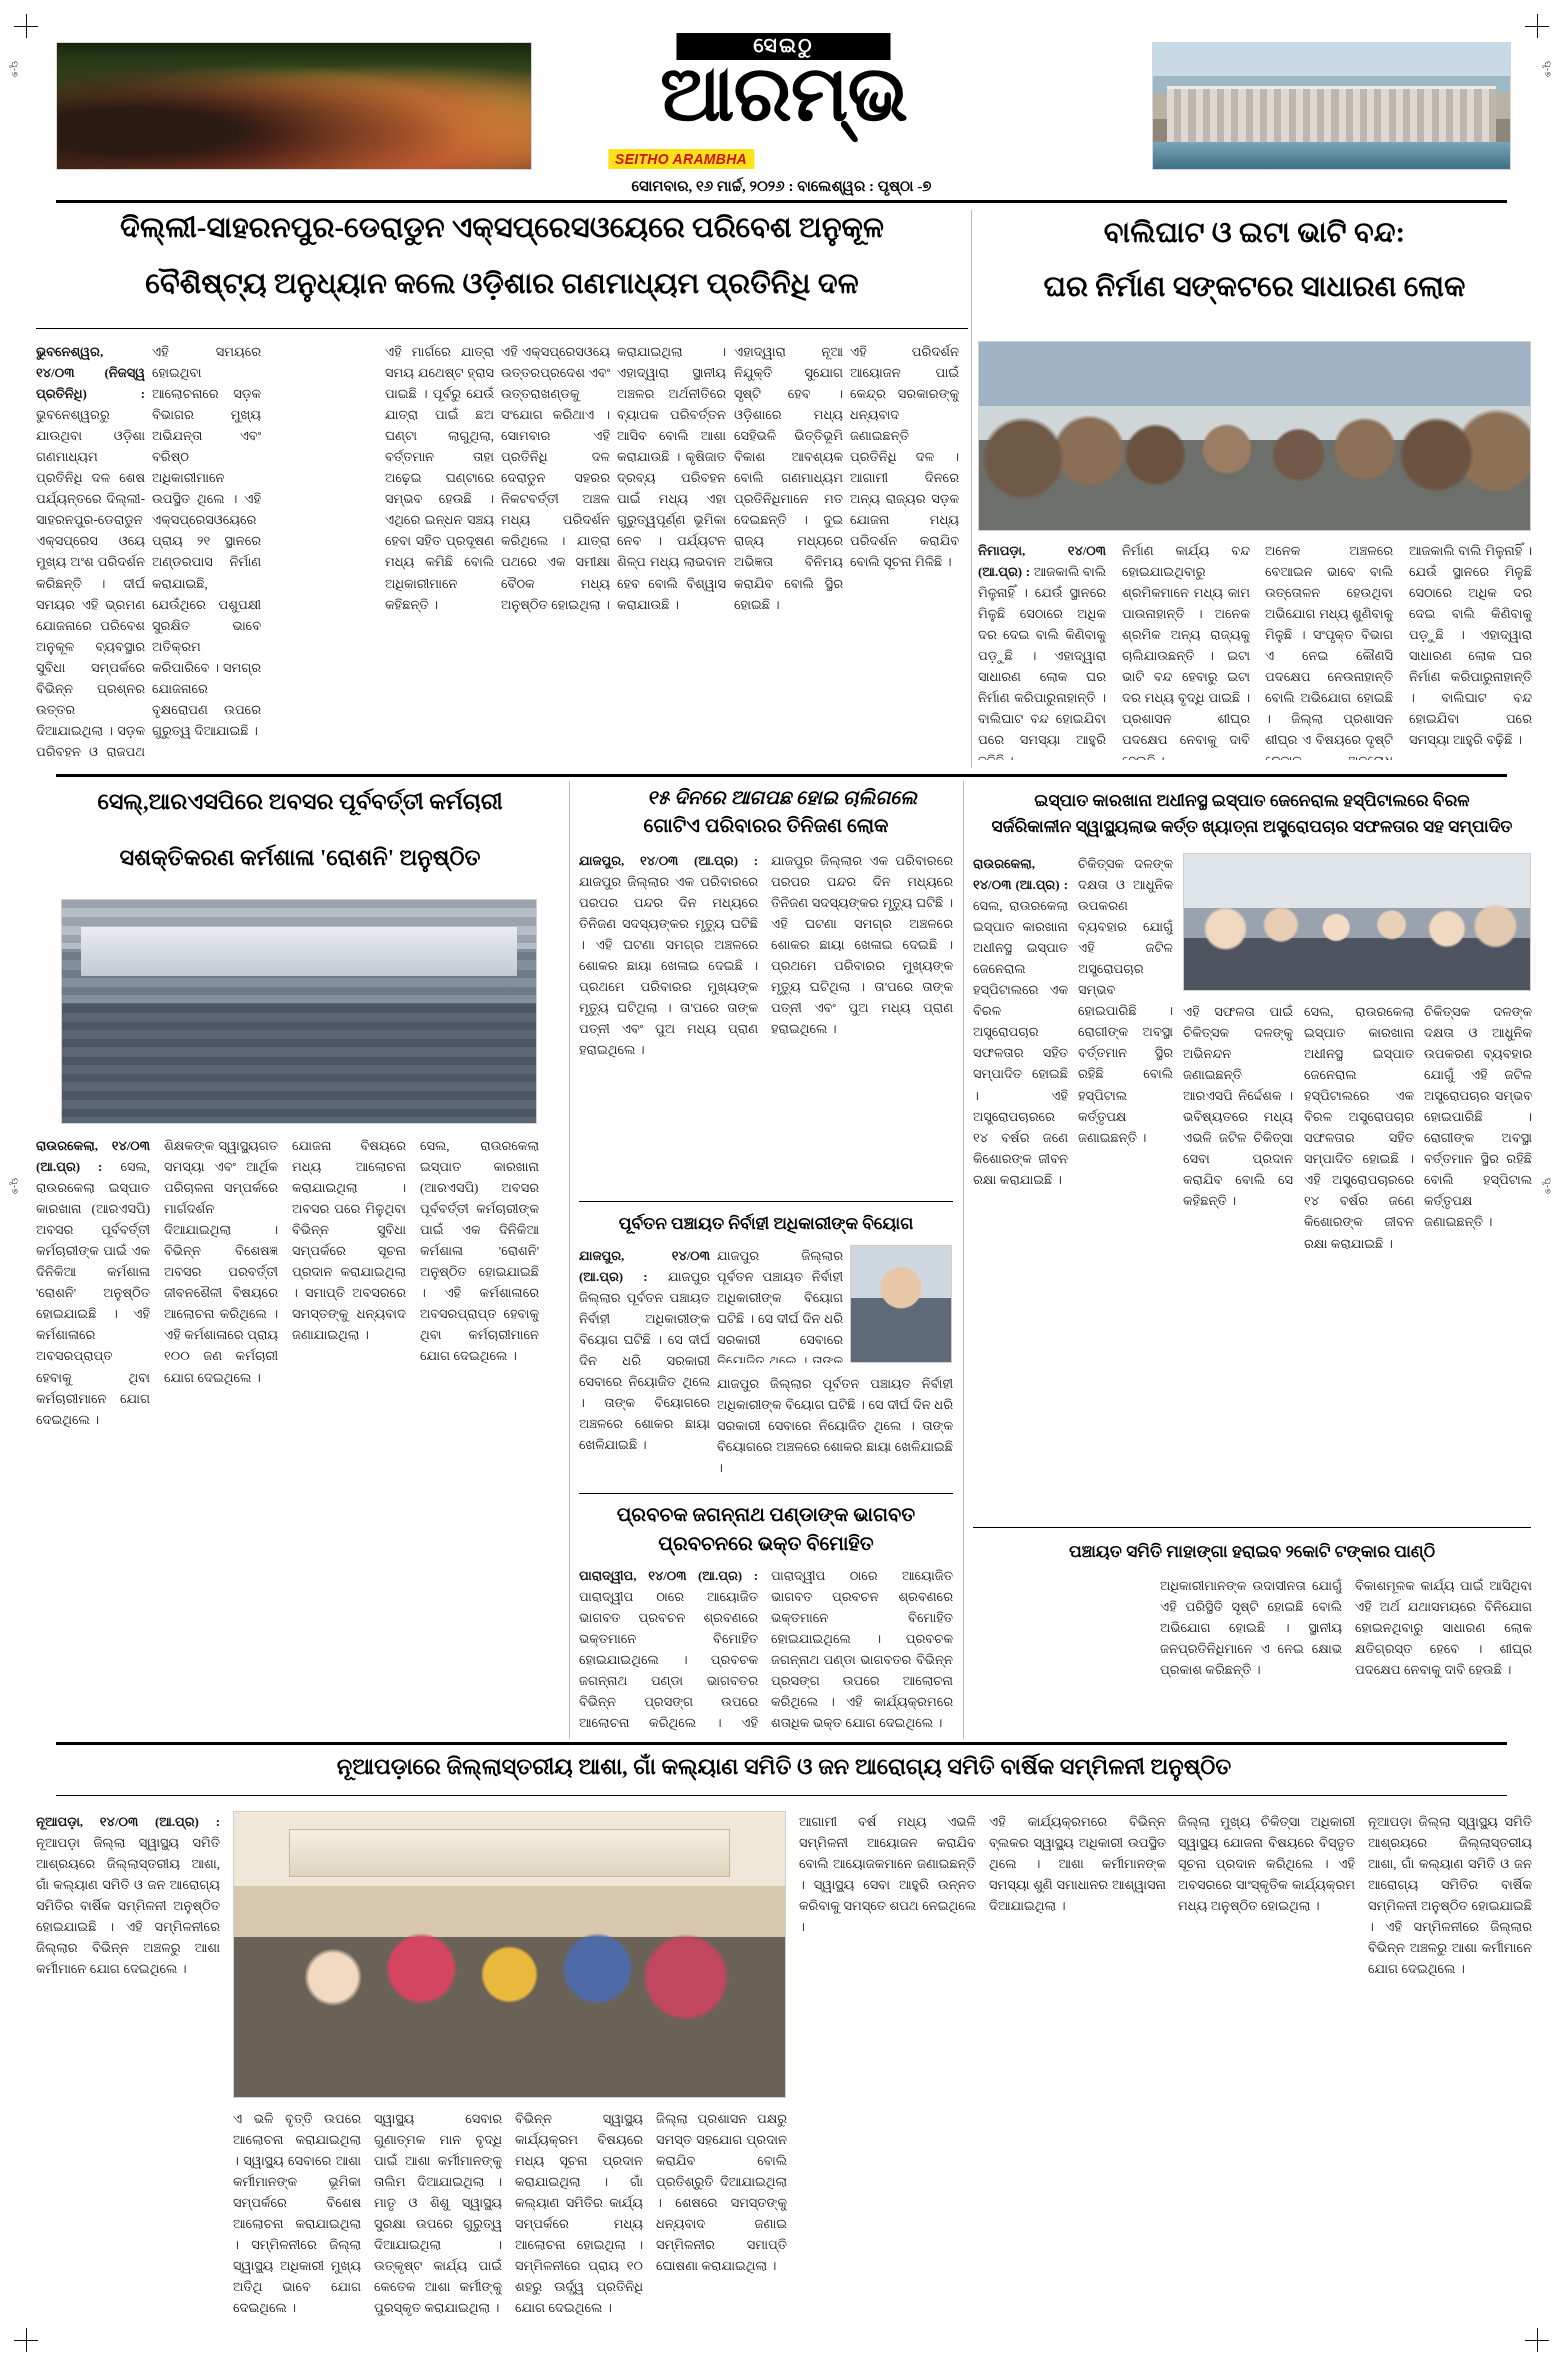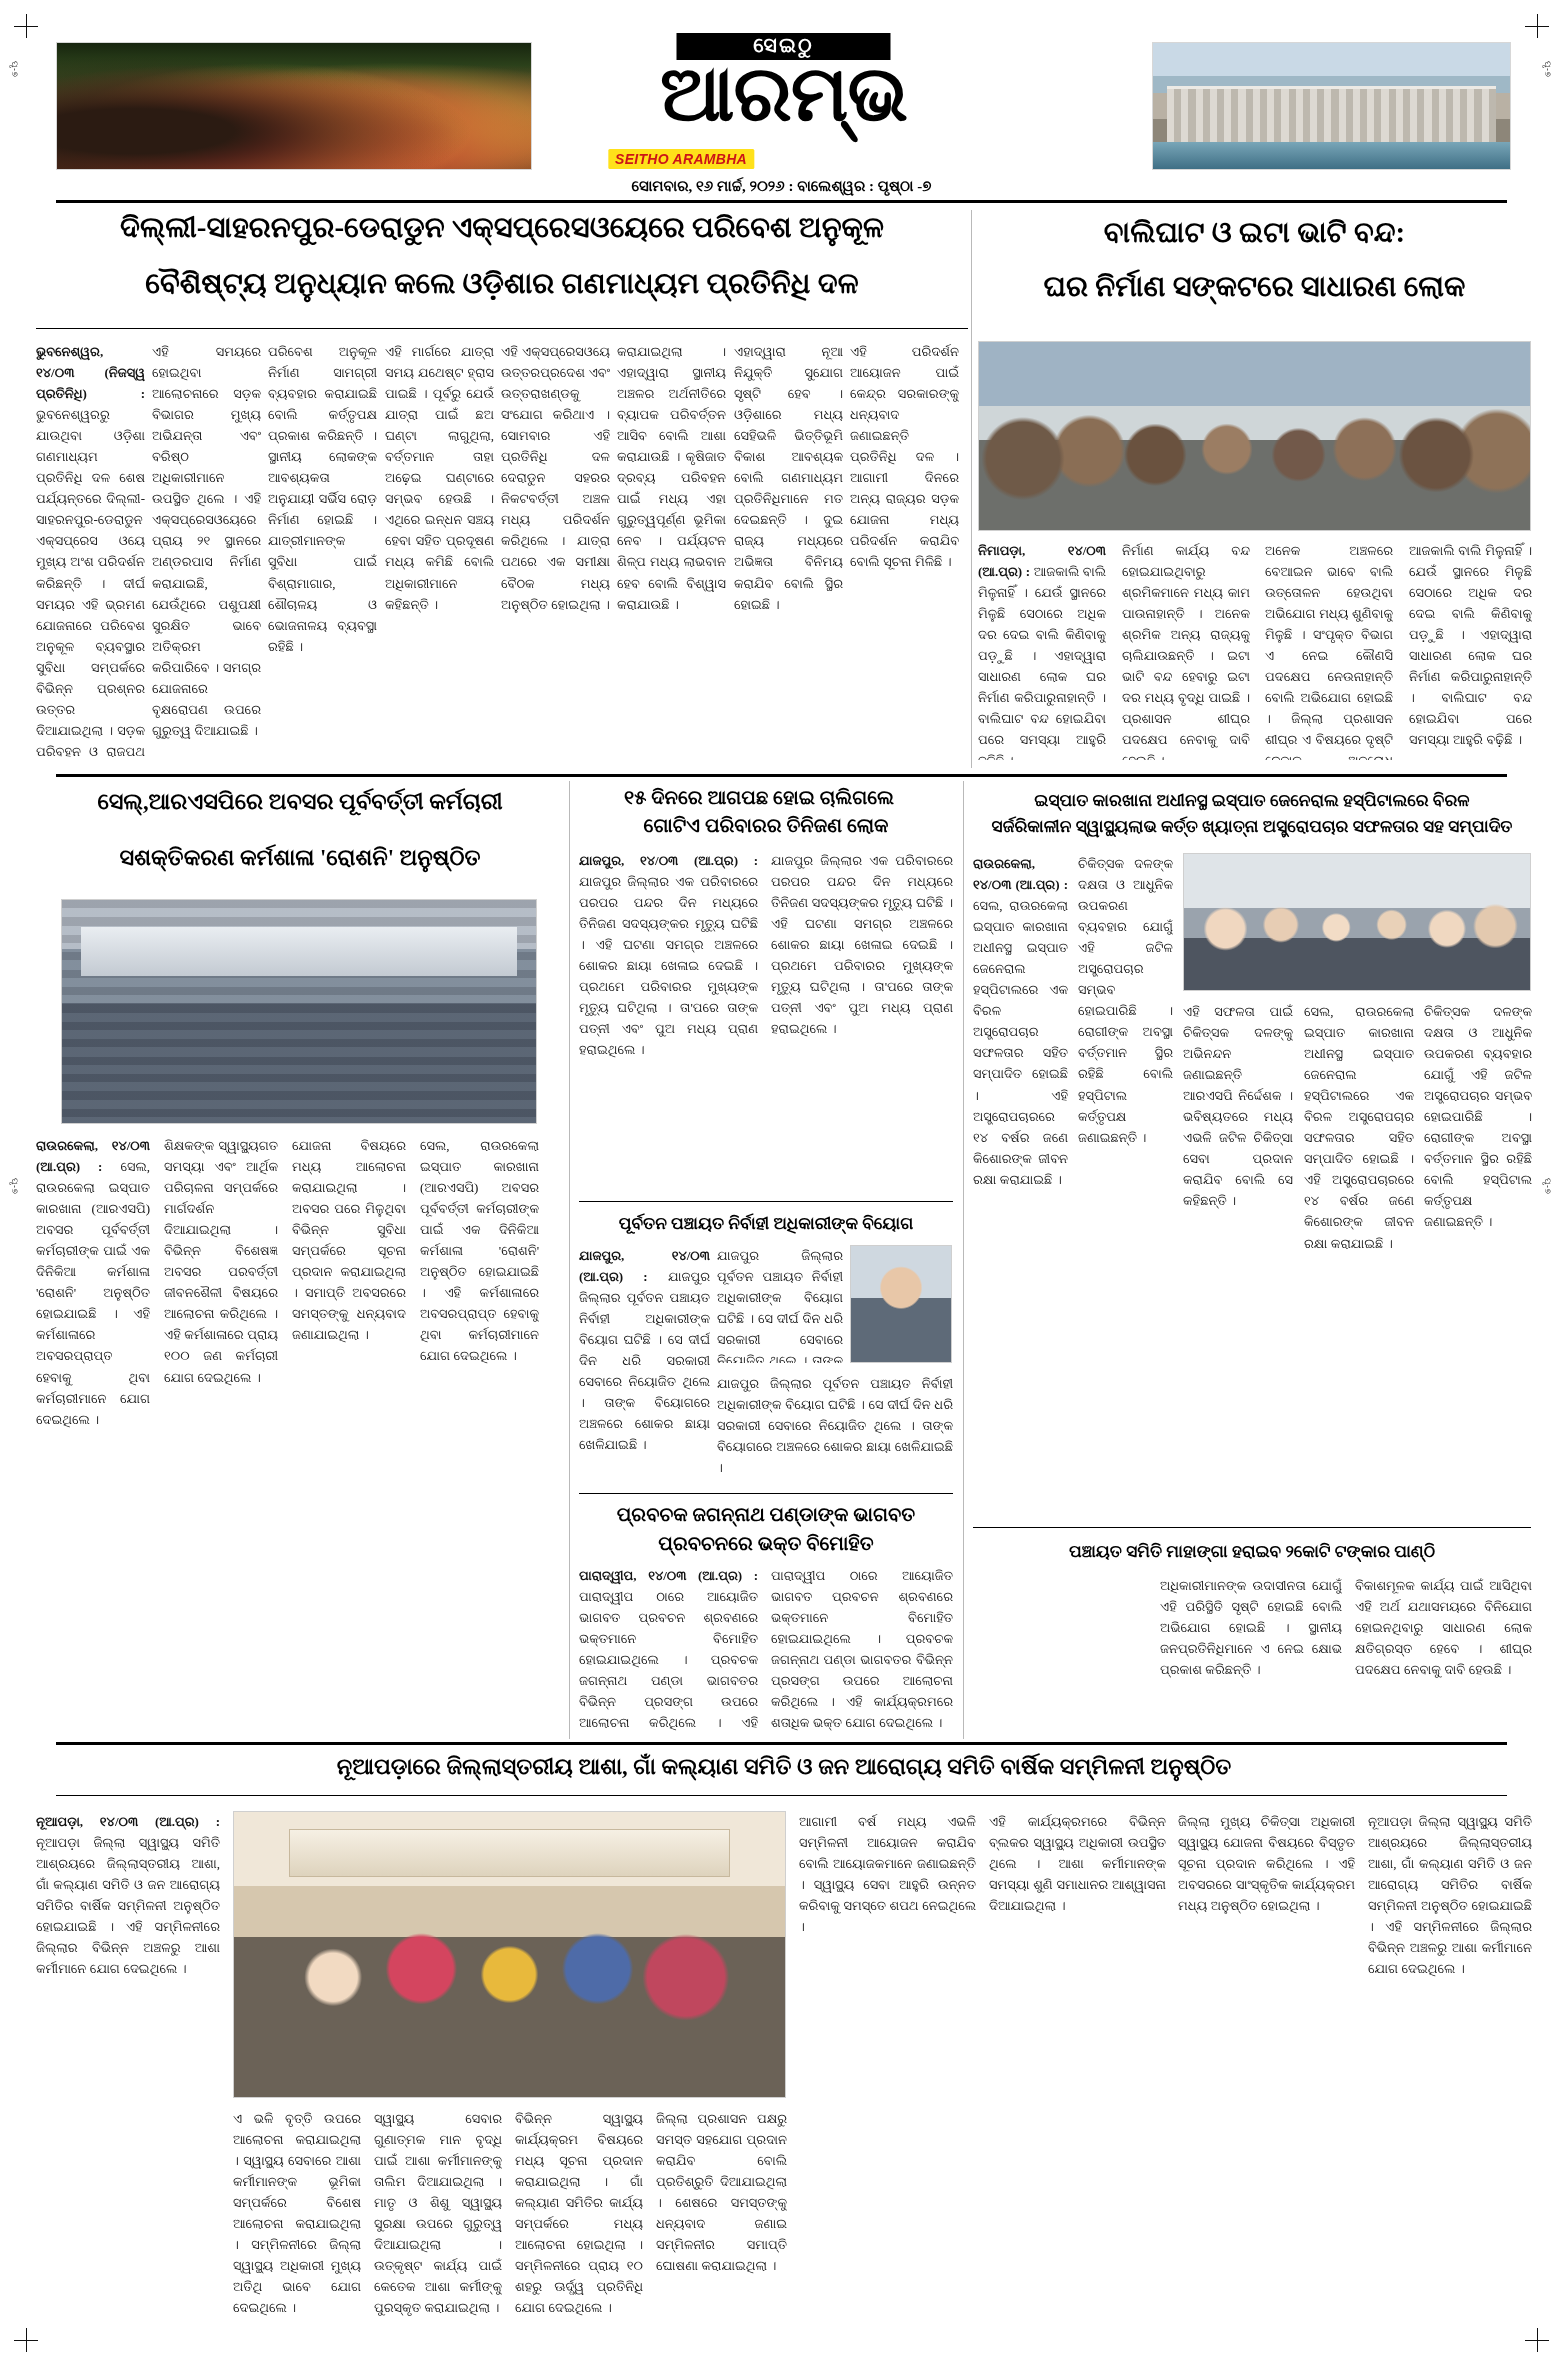--- a/index.html
+++ b/index.html
@@ -192,21 +192,20 @@
   <div class="hl hl-xl" style="left:978px; top:269px; width:553px;">ଘର ନିର୍ମାଣ ସଙ୍କଟରେ ସାଧାରଣ ଲୋକ</div>
 
   <div class="vrule" style="left:971px; top:210px; height:558px;"></div>
   <div class="rule-thin" style="top:328px; left:36px; width:932px;"></div>
 
   <div class="col" style="left:36px; top:341px; width:109px; height:425px;">
     <span class="lead">ଭୁବନେଶ୍ୱର, ୧୪/୦୩ (ନିଜସ୍ୱ ପ୍ରତିନିଧି) :</span>
     <span>ଭୁବନେଶ୍ୱରରୁ ଯାଉଥିବା ଓଡ଼ିଶା ଗଣମାଧ୍ୟମ ପ୍ରତିନିଧି ଦଳ ଶେଷ ପର୍ଯ୍ୟନ୍ତରେ ଦିଲ୍ଲୀ-ସାହରନପୁର-ଡେରାଡୁନ ଏକ୍ସପ୍ରେସ ଓୟେ ମୁଖ୍ୟ ଅଂଶ ପରିଦର୍ଶନ କରିଛନ୍ତି । ଦୀର୍ଘ ସମୟର ଏହି ଭ୍ରମଣ ଯୋଜନାରେ ପରିବେଶ ଅନୁକୂଳ ବ୍ୟବସ୍ଥାର ସୁବିଧା ସମ୍ପର୍କରେ ବିଭିନ୍ନ ପ୍ରଶ୍ନର ଉତ୍ତର ଦିଆଯାଇଥିଲା । ସଡ଼କ ପରିବହନ ଓ ରାଜପଥ ମନ୍ତ୍ରଣାଳୟ ପକ୍ଷରୁ ବିଶେଷ ଭାବେ ଏହି ବ୍ୟବସ୍ଥା କରାଯାଇଥିଲା ।</span>
   </div>
   <div class="col" style="left:152px; top:341px; width:109px; height:425px;">ଏହି ସମୟରେ ହୋଇଥିବା ଆଲୋଚନାରେ ସଡ଼କ ବିଭାଗର ମୁଖ୍ୟ ଅଭିଯନ୍ତା ଏବଂ ବରିଷ୍ଠ ଅଧିକାରୀମାନେ ଉପସ୍ଥିତ ଥିଲେ । ଏହି ଏକ୍ସପ୍ରେସଓୟେରେ ପ୍ରାୟ ୨୧ ସ୍ଥାନରେ ଅଣ୍ଡରପାସ ନିର୍ମାଣ କରାଯାଇଛି, ଯେଉଁଥିରେ ପଶୁପକ୍ଷୀ ସୁରକ୍ଷିତ ଭାବେ ଅତିକ୍ରମ କରିପାରିବେ । ସମଗ୍ର ଯୋଜନାରେ ବୃକ୍ଷରୋପଣ ଉପରେ ଗୁରୁତ୍ୱ ଦିଆଯାଇଛି ।</div>
-  <div class="col" style="left:268px; top:341px; width:109px; height:425px;">ପରିବେଶ ଅନୁକୂଳ ନିର୍ମାଣ ସାମଗ୍ରୀ ବ୍ୟବହାର କରାଯାଇଛି ବୋଲି କର୍ତ୍ତୃପକ୍ଷ ପ୍ରକାଶ କରିଛନ୍ତି । ସ୍ଥାନୀୟ ଲୋକଙ୍କ ଆବଶ୍ୟକତା ଅନୁଯାୟୀ ସର୍ଭିସ ରୋଡ଼ ନିର୍ମାଣ ହୋଇଛି । ଯାତ୍ରୀମାନଙ୍କ ସୁବିଧା ପାଇଁ ବିଶ୍ରାମାଗାର, ଶୌଚାଳୟ ଓ ଭୋଜନାଳୟ ବ୍ୟବସ୍ଥା ରହିଛି ।</div>
   <div class="col" style="left:385px; top:341px; width:109px; height:425px;">ଏହି ମାର୍ଗରେ ଯାତ୍ରା ସମୟ ଯଥେଷ୍ଟ ହ୍ରାସ ପାଇଛି । ପୂର୍ବରୁ ଯେଉଁ ଯାତ୍ରା ପାଇଁ ଛଅ ଘଣ୍ଟା ଲାଗୁଥିଲା, ବର୍ତ୍ତମାନ ତାହା ଅଢ଼େଇ ଘଣ୍ଟାରେ ସମ୍ଭବ ହେଉଛି । ଏଥିରେ ଇନ୍ଧନ ସଞ୍ଚୟ ହେବା ସହିତ ପ୍ରଦୂଷଣ ମଧ୍ୟ କମିଛି ବୋଲି ଅଧିକାରୀମାନେ କହିଛନ୍ତି ।</div>
   <div class="col" style="left:617px; top:341px; width:109px; height:425px;">କରାଯାଇଥିଲା । ଏହାଦ୍ୱାରା ସ୍ଥାନୀୟ ଅଞ୍ଚଳର ଅର୍ଥନୀତିରେ ବ୍ୟାପକ ପରିବର୍ତ୍ତନ ଆସିବ ବୋଲି ଆଶା କରାଯାଉଛି । କୃଷିଜାତ ଦ୍ରବ୍ୟ ପରିବହନ ପାଇଁ ମଧ୍ୟ ଏହା ଗୁରୁତ୍ୱପୂର୍ଣ୍ଣ ଭୂମିକା ନେବ । ପର୍ଯ୍ୟଟନ ଶିଳ୍ପ ମଧ୍ୟ ଲାଭବାନ ହେବ ବୋଲି ବିଶ୍ୱାସ କରାଯାଉଛି ।</div>
   <div class="col" style="left:501px; top:341px; width:109px; height:425px;">ଏହି ଏକ୍ସପ୍ରେସଓୟେ ଉତ୍ତରପ୍ରଦେଶ ଏବଂ ଉତ୍ତରାଖଣ୍ଡକୁ ସଂଯୋଗ କରିଥାଏ । ସୋମବାର ଏହି ପ୍ରତିନିଧି ଦଳ ଦେରାଡୁନ ସହରର ନିକଟବର୍ତ୍ତୀ ଅଞ୍ଚଳ ମଧ୍ୟ ପରିଦର୍ଶନ କରିଥିଲେ । ଯାତ୍ରା ପଥରେ ଏକ ସମୀକ୍ଷା ବୈଠକ ମଧ୍ୟ ଅନୁଷ୍ଠିତ ହୋଇଥିଲା ।</div>
   <div class="col" style="left:734px; top:341px; width:109px; height:425px;">ଏହାଦ୍ୱାରା ନୂଆ ନିଯୁକ୍ତି ସୁଯୋଗ ସୃଷ୍ଟି ହେବ । ଓଡ଼ିଶାରେ ମଧ୍ୟ ସେହିଭଳି ଭିତ୍ତିଭୂମି ବିକାଶ ଆବଶ୍ୟକ ବୋଲି ଗଣମାଧ୍ୟମ ପ୍ରତିନିଧିମାନେ ମତ ଦେଇଛନ୍ତି । ଦୁଇ ରାଜ୍ୟ ମଧ୍ୟରେ ଅଭିଜ୍ଞତା ବିନିମୟ କରାଯିବ ବୋଲି ସ୍ଥିର ହୋଇଛି ।</div>
   <div class="col" style="left:850px; top:341px; width:109px; height:425px;">ଏହି ପରିଦର୍ଶନ ଆୟୋଜନ ପାଇଁ କେନ୍ଦ୍ର ସରକାରଙ୍କୁ ଧନ୍ୟବାଦ ଜଣାଇଛନ୍ତି ପ୍ରତିନିଧି ଦଳ । ଆଗାମୀ ଦିନରେ ଅନ୍ୟ ରାଜ୍ୟର ସଡ଼କ ଯୋଜନା ମଧ୍ୟ ପରିଦର୍ଶନ କରାଯିବ ବୋଲି ସୂଚନା ମିଳିଛି ।</div>
 
   <div class="photo ph-group" style="left:978px; top:341px; width:553px; height:190px;"></div>
   <div class="col" style="left:978px; top:540px; width:128px; height:220px;">
     <span class="lead">ନିମାପଡ଼ା, ୧୪/୦୩ (ଆ.ପ୍ର) :</span>
     <span>ଆଜକାଲି ବାଲି ମିଳୁନାହିଁ । ଯେଉଁ ସ୍ଥାନରେ ମିଳୁଛି ସେଠାରେ ଅଧିକ ଦର ଦେଇ ବାଲି କିଣିବାକୁ ପଡ଼ୁଛି । ଏହାଦ୍ୱାରା ସାଧାରଣ ଲୋକ ଘର ନିର୍ମାଣ କରିପାରୁନାହାନ୍ତି । ବାଲିଘାଟ ବନ୍ଦ ହୋଇଯିବା ପରେ ସମସ୍ୟା ଆହୁରି ବଢ଼ିଛି ।</span>
@@ -223,21 +222,21 @@
   <div class="col" style="left:36px; top:1135px; width:114px; height:599px;">
     <span class="lead">ରାଉରକେଲା, ୧୪/୦୩ (ଆ.ପ୍ର) :</span>
     <span>ସେଲ, ରାଉରକେଲା ଇସ୍ପାତ କାରଖାନା (ଆରଏସପି) ଅବସର ପୂର୍ବବର୍ତ୍ତୀ କର୍ମଚାରୀଙ୍କ ପାଇଁ ଏକ ଦିନିକିଆ କର୍ମଶାଳା 'ରୋଶନି' ଅନୁଷ୍ଠିତ ହୋଇଯାଇଛି । ଏହି କର୍ମଶାଳାରେ ଅବସରପ୍ରାପ୍ତ ହେବାକୁ ଥିବା କର୍ମଚାରୀମାନେ ଯୋଗ ଦେଇଥିଲେ ।</span>
   </div>
   <div class="col" style="left:164px; top:1135px; width:114px; height:599px;">ଶିକ୍ଷକଙ୍କ ସ୍ୱାସ୍ଥ୍ୟଗତ ସମସ୍ୟା ଏବଂ ଆର୍ଥିକ ପରିଚାଳନା ସମ୍ପର୍କରେ ମାର୍ଗଦର୍ଶନ ଦିଆଯାଇଥିଲା । ବିଭିନ୍ନ ବିଶେଷଜ୍ଞ ଅବସର ପରବର୍ତ୍ତୀ ଜୀବନଶୈଳୀ ବିଷୟରେ ଆଲୋଚନା କରିଥିଲେ । ଏହି କର୍ମଶାଳାରେ ପ୍ରାୟ ୧୦୦ ଜଣ କର୍ମଚାରୀ ଯୋଗ ଦେଇଥିଲେ ।</div>
   <div class="col" style="left:292px; top:1135px; width:114px; height:599px;">ଯୋଜନା ବିଷୟରେ ମଧ୍ୟ ଆଲୋଚନା କରାଯାଇଥିଲା । ଅବସର ପରେ ମିଳୁଥିବା ବିଭିନ୍ନ ସୁବିଧା ସମ୍ପର୍କରେ ସୂଚନା ପ୍ରଦାନ କରାଯାଇଥିଲା । ସମାପ୍ତି ଅବସରରେ ସମସ୍ତଙ୍କୁ ଧନ୍ୟବାଦ ଜଣାଯାଇଥିଲା ।</div>
   <div class="col" style="left:420px; top:1135px; width:119px; height:599px;">ସେଲ, ରାଉରକେଲା ଇସ୍ପାତ କାରଖାନା (ଆରଏସପି) ଅବସର ପୂର୍ବବର୍ତ୍ତୀ କର୍ମଚାରୀଙ୍କ ପାଇଁ ଏକ ଦିନିକିଆ କର୍ମଶାଳା 'ରୋଶନି' ଅନୁଷ୍ଠିତ ହୋଇଯାଇଛି । ଏହି କର୍ମଶାଳାରେ ଅବସରପ୍ରାପ୍ତ ହେବାକୁ ଥିବା କର୍ମଚାରୀମାନେ ଯୋଗ ଦେଇଥିଲେ ।</div>
 
   <div class="vrule" style="left:569px; top:781px; height:958px;"></div>
 
-  <div class="hl hl-md" style="left:572px; top:786px; width:374px;">୧୫ ଦିନରେ ଆଗପଛ ହୋଇ ଚାଲିଗଲେ</div>
+  <div class="hl hl-md" style="left:595px; top:786px; width:374px;font-style:italic;">୧୫ ଦିନରେ ଆଗପଛ ହୋଇ ଚାଲିଗଲେ</div>
   <div class="hl hl-md" style="left:579px; top:814px; width:374px;">ଗୋଟିଏ ପରିବାରର ତିନିଜଣ ଲୋକ</div>
   <div class="col" style="left:579px; top:850px; width:179px; height:333px;">
     <span class="lead">ଯାଜପୁର, ୧୪/୦୩ (ଆ.ପ୍ର) :</span>
     <span>ଯାଜପୁର ଜିଲ୍ଲାର ଏକ ପରିବାରରେ ପରପର ପନ୍ଦର ଦିନ ମଧ୍ୟରେ ତିନିଜଣ ସଦସ୍ୟଙ୍କର ମୃତ୍ୟୁ ଘଟିଛି । ଏହି ଘଟଣା ସମଗ୍ର ଅଞ୍ଚଳରେ ଶୋକର ଛାୟା ଖେଳାଇ ଦେଇଛି । ପ୍ରଥମେ ପରିବାରର ମୁଖ୍ୟଙ୍କ ମୃତ୍ୟୁ ଘଟିଥିଲା । ତା'ପରେ ତାଙ୍କ ପତ୍ନୀ ଏବଂ ପୁଅ ମଧ୍ୟ ପ୍ରାଣ ହରାଇଥିଲେ ।</span>
   </div>
   <div class="col" style="left:771px; top:850px; width:182px; height:333px;">ଯାଜପୁର ଜିଲ୍ଲାର ଏକ ପରିବାରରେ ପରପର ପନ୍ଦର ଦିନ ମଧ୍ୟରେ ତିନିଜଣ ସଦସ୍ୟଙ୍କର ମୃତ୍ୟୁ ଘଟିଛି । ଏହି ଘଟଣା ସମଗ୍ର ଅଞ୍ଚଳରେ ଶୋକର ଛାୟା ଖେଳାଇ ଦେଇଛି । ପ୍ରଥମେ ପରିବାରର ମୁଖ୍ୟଙ୍କ ମୃତ୍ୟୁ ଘଟିଥିଲା । ତା'ପରେ ତାଙ୍କ ପତ୍ନୀ ଏବଂ ପୁଅ ମଧ୍ୟ ପ୍ରାଣ ହରାଇଥିଲେ ।</div>
 
   <div class="rule-thin" style="top:1201px; left:579px; width:374px;"></div>
 
   <div class="hl hl-sm" style="left:579px; top:1214px; width:374px;">ପୂର୍ବତନ ପଞ୍ଚାୟତ ନିର୍ବାହୀ ଅଧିକାରୀଙ୍କ ବିୟୋଗ</div>

